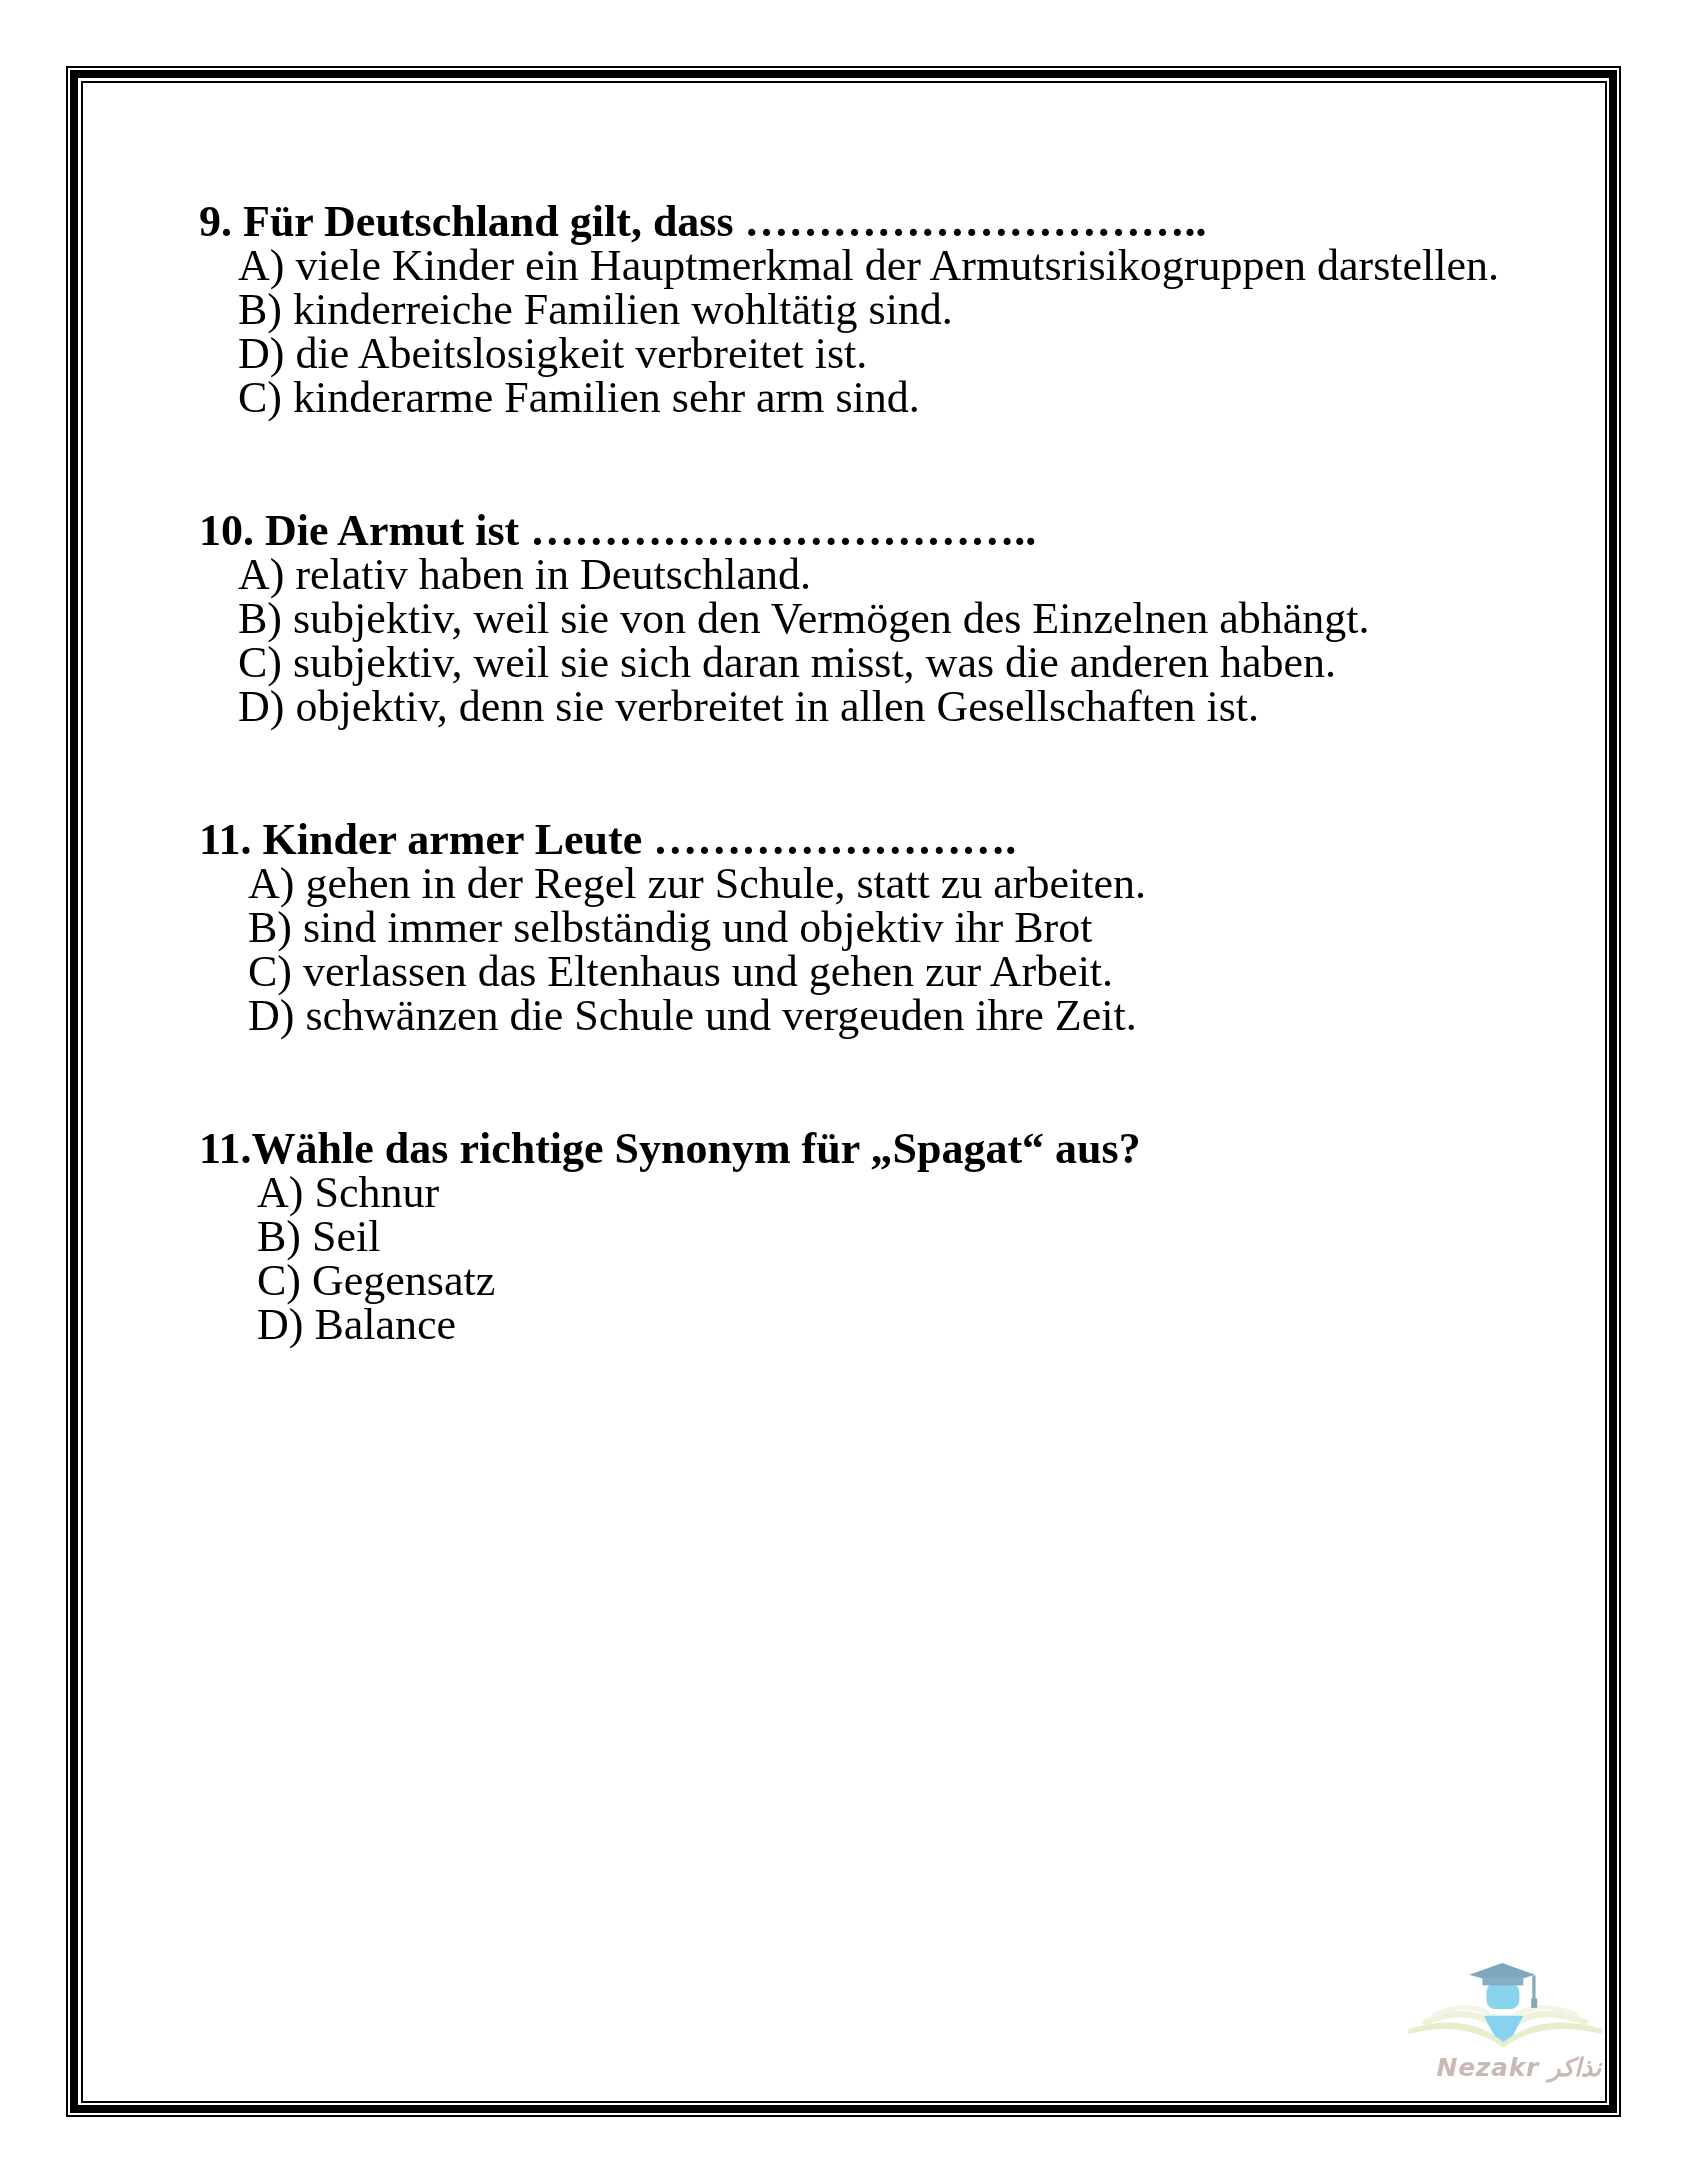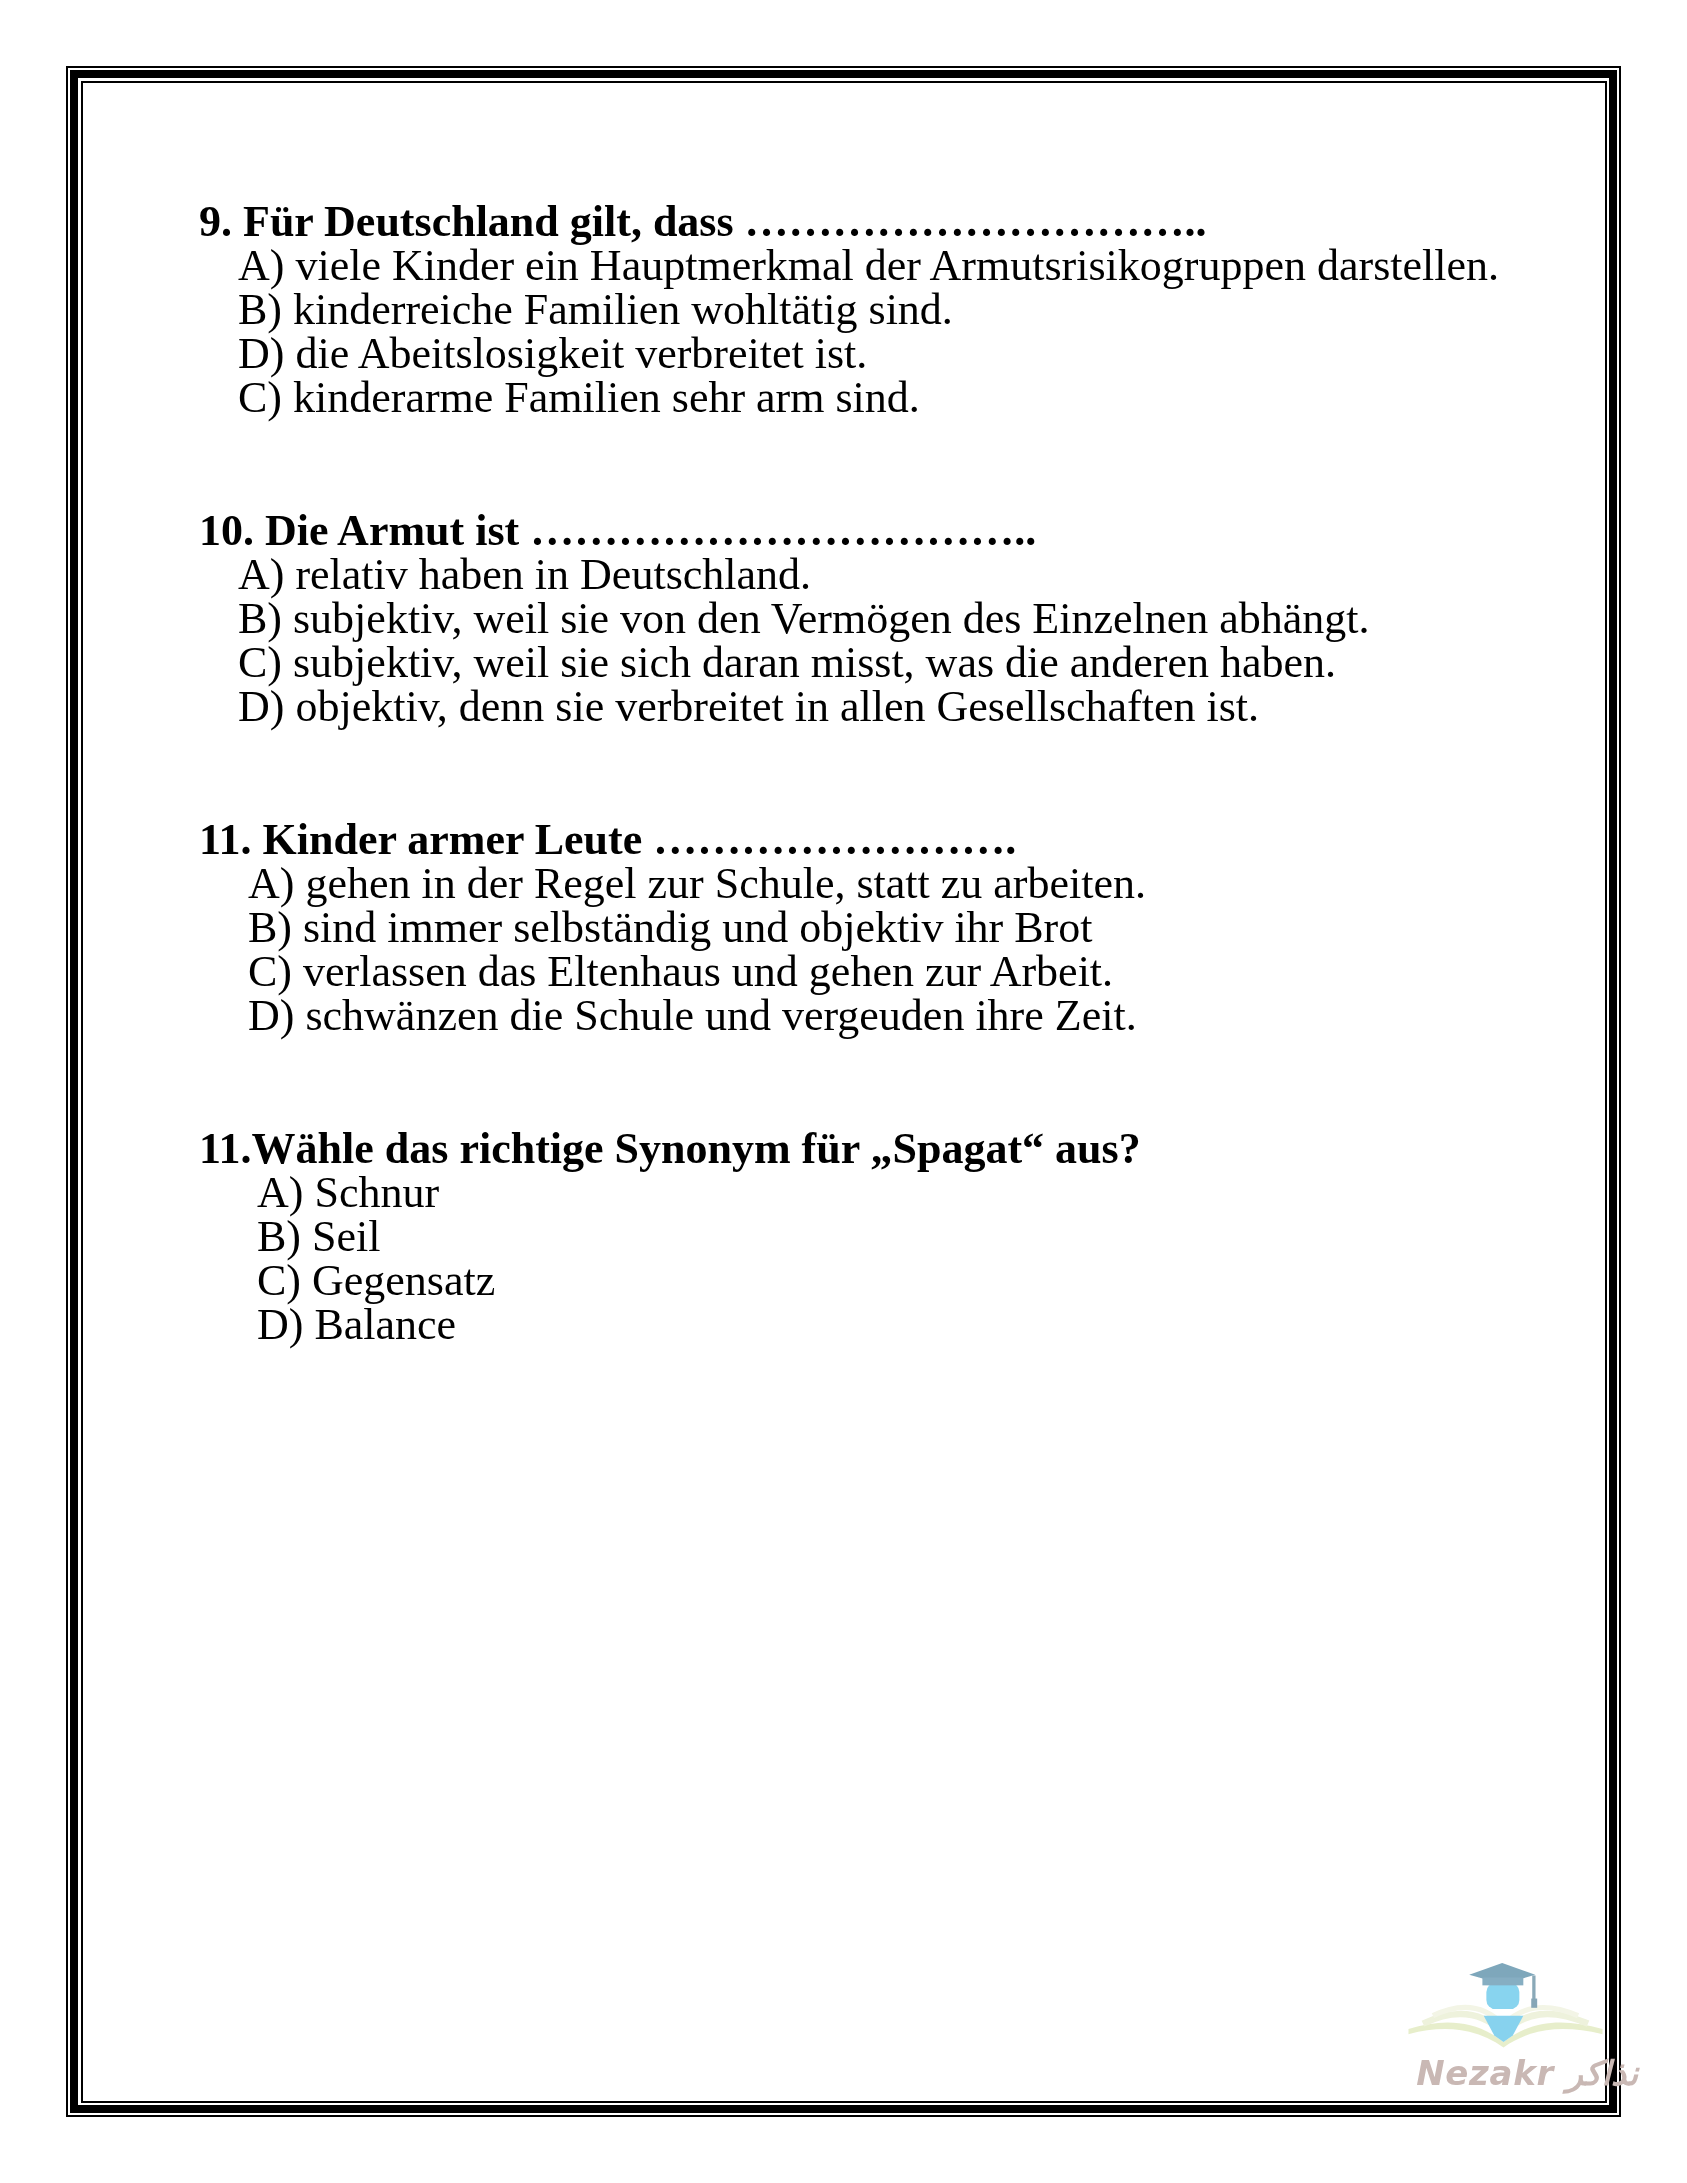--- a/index.html
+++ b/index.html
@@ -9,22 +9,22 @@
   .frame-inner { position: absolute; left: 81px; top: 81px; width: 1526px; height: 2022px; box-sizing: border-box; border: 2px solid #000; }
   .content { position: absolute; left: 199px; top: 200px; width: 1323px;
     font-family: "Liberation Serif", serif; font-size: 44px; line-height: 44px; color: #000; }
   .question { margin-bottom: 89px; }
   .q-title { font-weight: bold; white-space: nowrap; }
   .opt { white-space: nowrap; }
   .q9 .opt, .q10 .opt { padding-left: 39px; }
   .q11 .opt { padding-left: 49px; }
   .q12 .opt { padding-left: 58px; }
   .logo { position: absolute; left: 1403px; top: 1955px; width: 205px; height: 139px; }
-  .logo-text { position: absolute; left: 13.2px; top: 98px; width: 185px; text-align: center;
-    font-family: "DejaVu Sans", sans-serif; font-weight: bold; font-style: italic; font-size: 34px; color: #c9b8b4; letter-spacing: 0.7px; white-space: nowrap; }
+  .logo-text { position: absolute; left: 13.2px; top: 98px; width: 185px; text-align: right;
+    font-family: "DejaVu Sans", sans-serif; font-weight: bold; font-style: italic; font-size: 25px; color: #c9b8b4; letter-spacing: 0.7px; white-space: nowrap; }
 </style>
 </head>
 <body>
 
 <div class="frame-outer"></div>
 <div class="frame-thick"></div>
 <div class="frame-inner"></div>
 
 <div class="content">
   <div class="question q9">

